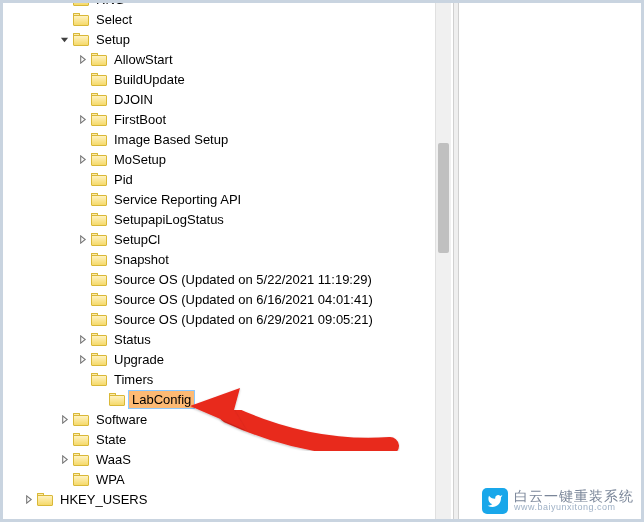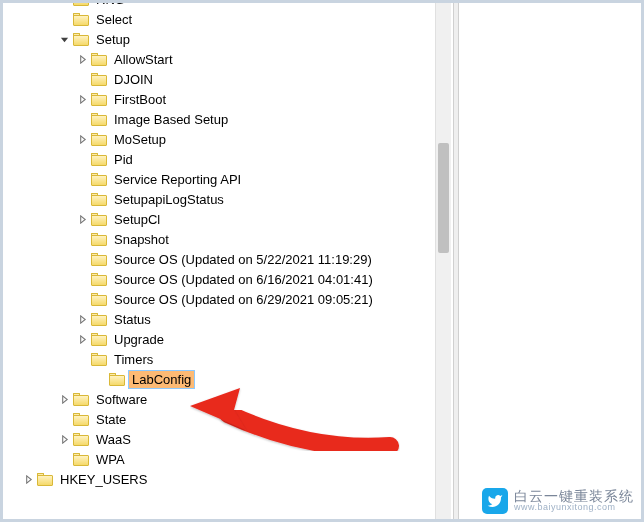--- a/index.html
+++ b/index.html
@@ -190,20 +190,29 @@
         </span>
         <span class="label">AllowStart</span>
       </div>
       <div class="row">
         <span class="indent" style="width: 72px;"></span>
         <span class="expander"></span>
         <span class="folder-icon">
           <span class="tab"></span>
           <span class="body"></span>
         </span>
+        <span class="label">BuildUpdate</span>
+      </div>
+      <div class="row">
+        <span class="indent" style="width: 72px;"></span>
+        <span class="expander"></span>
+        <span class="folder-icon">
+          <span class="tab"></span>
+          <span class="body"></span>
+        </span>
         <span class="label">DJOIN</span>
       </div>
       <div class="row">
         <span class="indent" style="width: 72px;"></span>
         <span class="expander">
           <svg width="9" height="9" viewBox="0 0 10 10">
             <path d="M3 1 L8 5 L3 9 Z" fill="none" stroke="#777" stroke-width="1.2"></path>
           </svg>
         </span>
         <span class="folder-icon">

